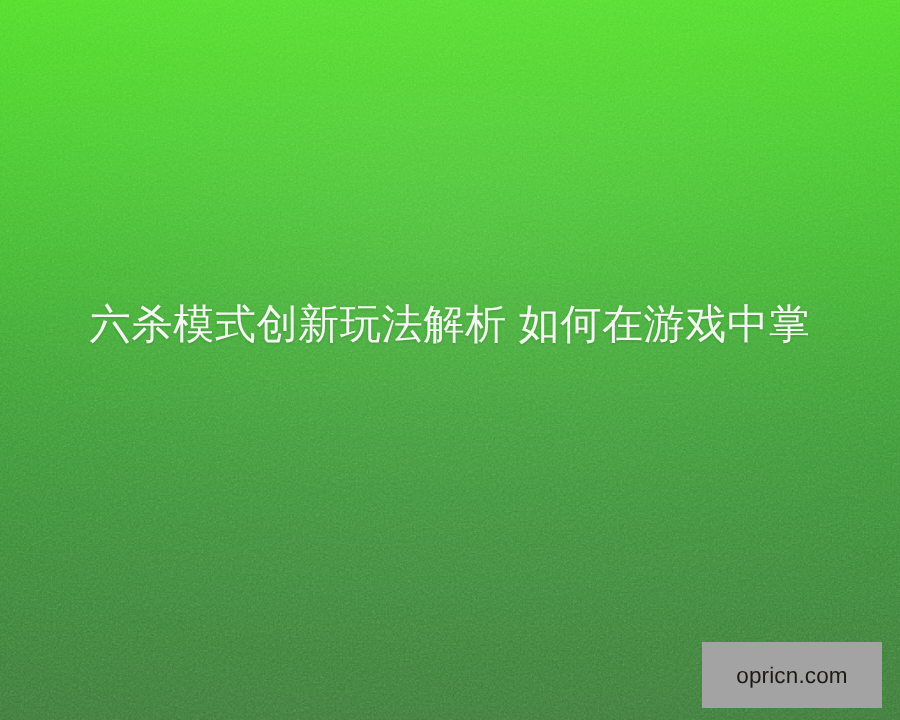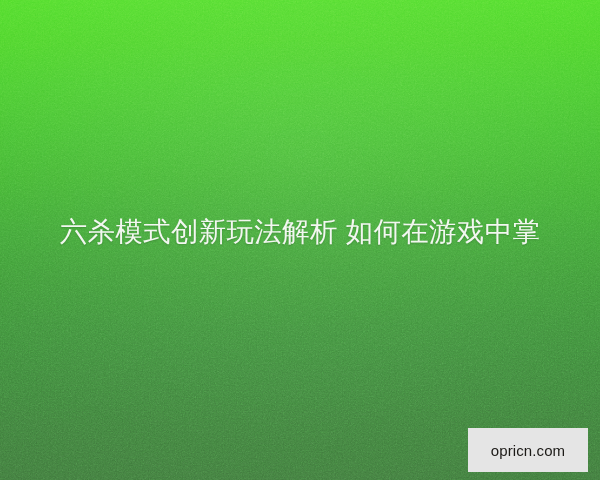--- a/index.html
+++ b/index.html
@@ -62,21 +62,21 @@
     inset: 0;
     opacity: 0.3;
     mix-blend-mode: soft-light;
   }
 
   
   .title-wrap {
     position: absolute;
     left: 0;
     right: 0;
-    top: 212px;
+    top: 196px;
     padding: 0 34px;
     text-align: center;
   }
   .title-line {
     display: block;
     color: #f2f7f0;
     font-size: 27.5px;
     line-height: 40px;
     font-weight: 400;
     letter-spacing: 0.3px;
@@ -84,21 +84,21 @@
     text-shadow: 0 1px 2px rgba(0,0,0,0.18);
   }
 
   
   .watermark {
     position: absolute;
     left: 468px;
     top: 428px;
     width: 120px;
     height: 44px;
-    background: #e5e5e5;
+    background: #a3a3a3;
     display: flex;
     align-items: center;
     justify-content: center;
   }
   .watermark-text {
     color: #1c1a17;
     font-size: 15px;
     line-height: 1;
     font-weight: 400;
     letter-spacing: 0.1px;

